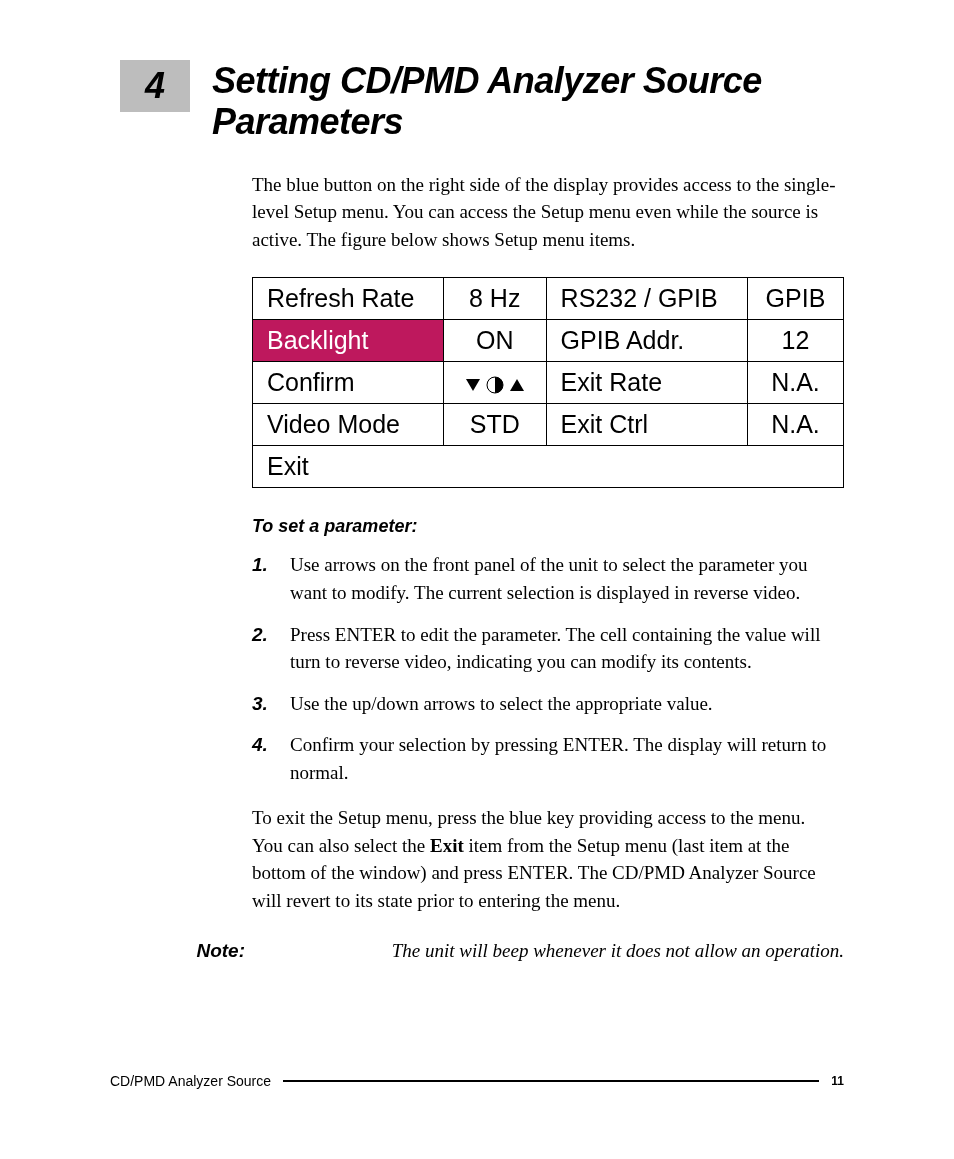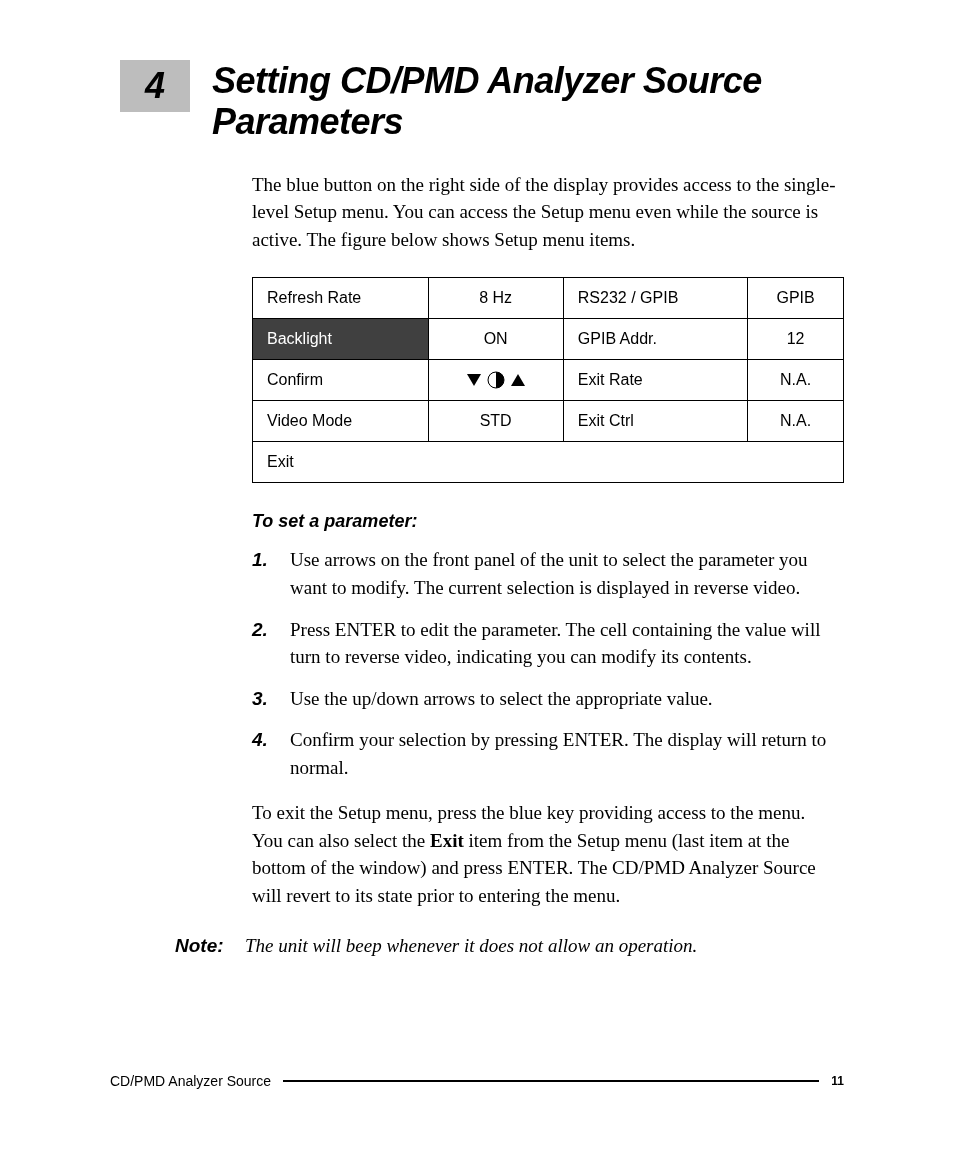--- a/index.html
+++ b/index.html
@@ -50,30 +50,30 @@
   .para {
     font-size: 19px;
     line-height: 1.45;
     margin: 0 8px 20px 0;
   }
   .setup-table {
     border-collapse: collapse;
     width: 100%;
     margin: 24px 0 28px 0;
     font-family: Arial, Helvetica, sans-serif;
-    font-size: 16px;
+    font-size: 25px;
   }
   .setup-table td {
     border: 1.5px solid #000;
     padding: 6px 14px;
     vertical-align: middle;
     height: 28px;
   }
   .setup-table td.val { text-align: center; }
-  .setup-table td.selected { background: #404040; color: #fff; }
+  .setup-table td.selected { background: #be185d; color: #fff; }
   .setup-table .exit-row td { font-family: Arial, Helvetica, sans-serif; }
   .contrast-cell {
     text-align: center;
     line-height: 1;
   }
   .contrast-cell svg { vertical-align: middle; }
   .subhead {
     font-family: Arial, Helvetica, sans-serif;
     font-weight: bold;
     font-style: italic;
@@ -98,20 +98,21 @@
     width: 38px;
     flex-shrink: 0;
   }
   .step-text { flex: 1; }
   .bold-inline { font-weight: bold; }
   .note-row {
     display: flex;
     margin-left: 55px;
     margin-top: 26px;
     font-size: 19px;
+    text-align: right;
   }
   .note-label {
     font-family: Arial, Helvetica, sans-serif;
     font-weight: bold;
     font-style: italic;
     width: 70px;
     flex-shrink: 0;
   }
   .note-text {
     font-style: italic;

